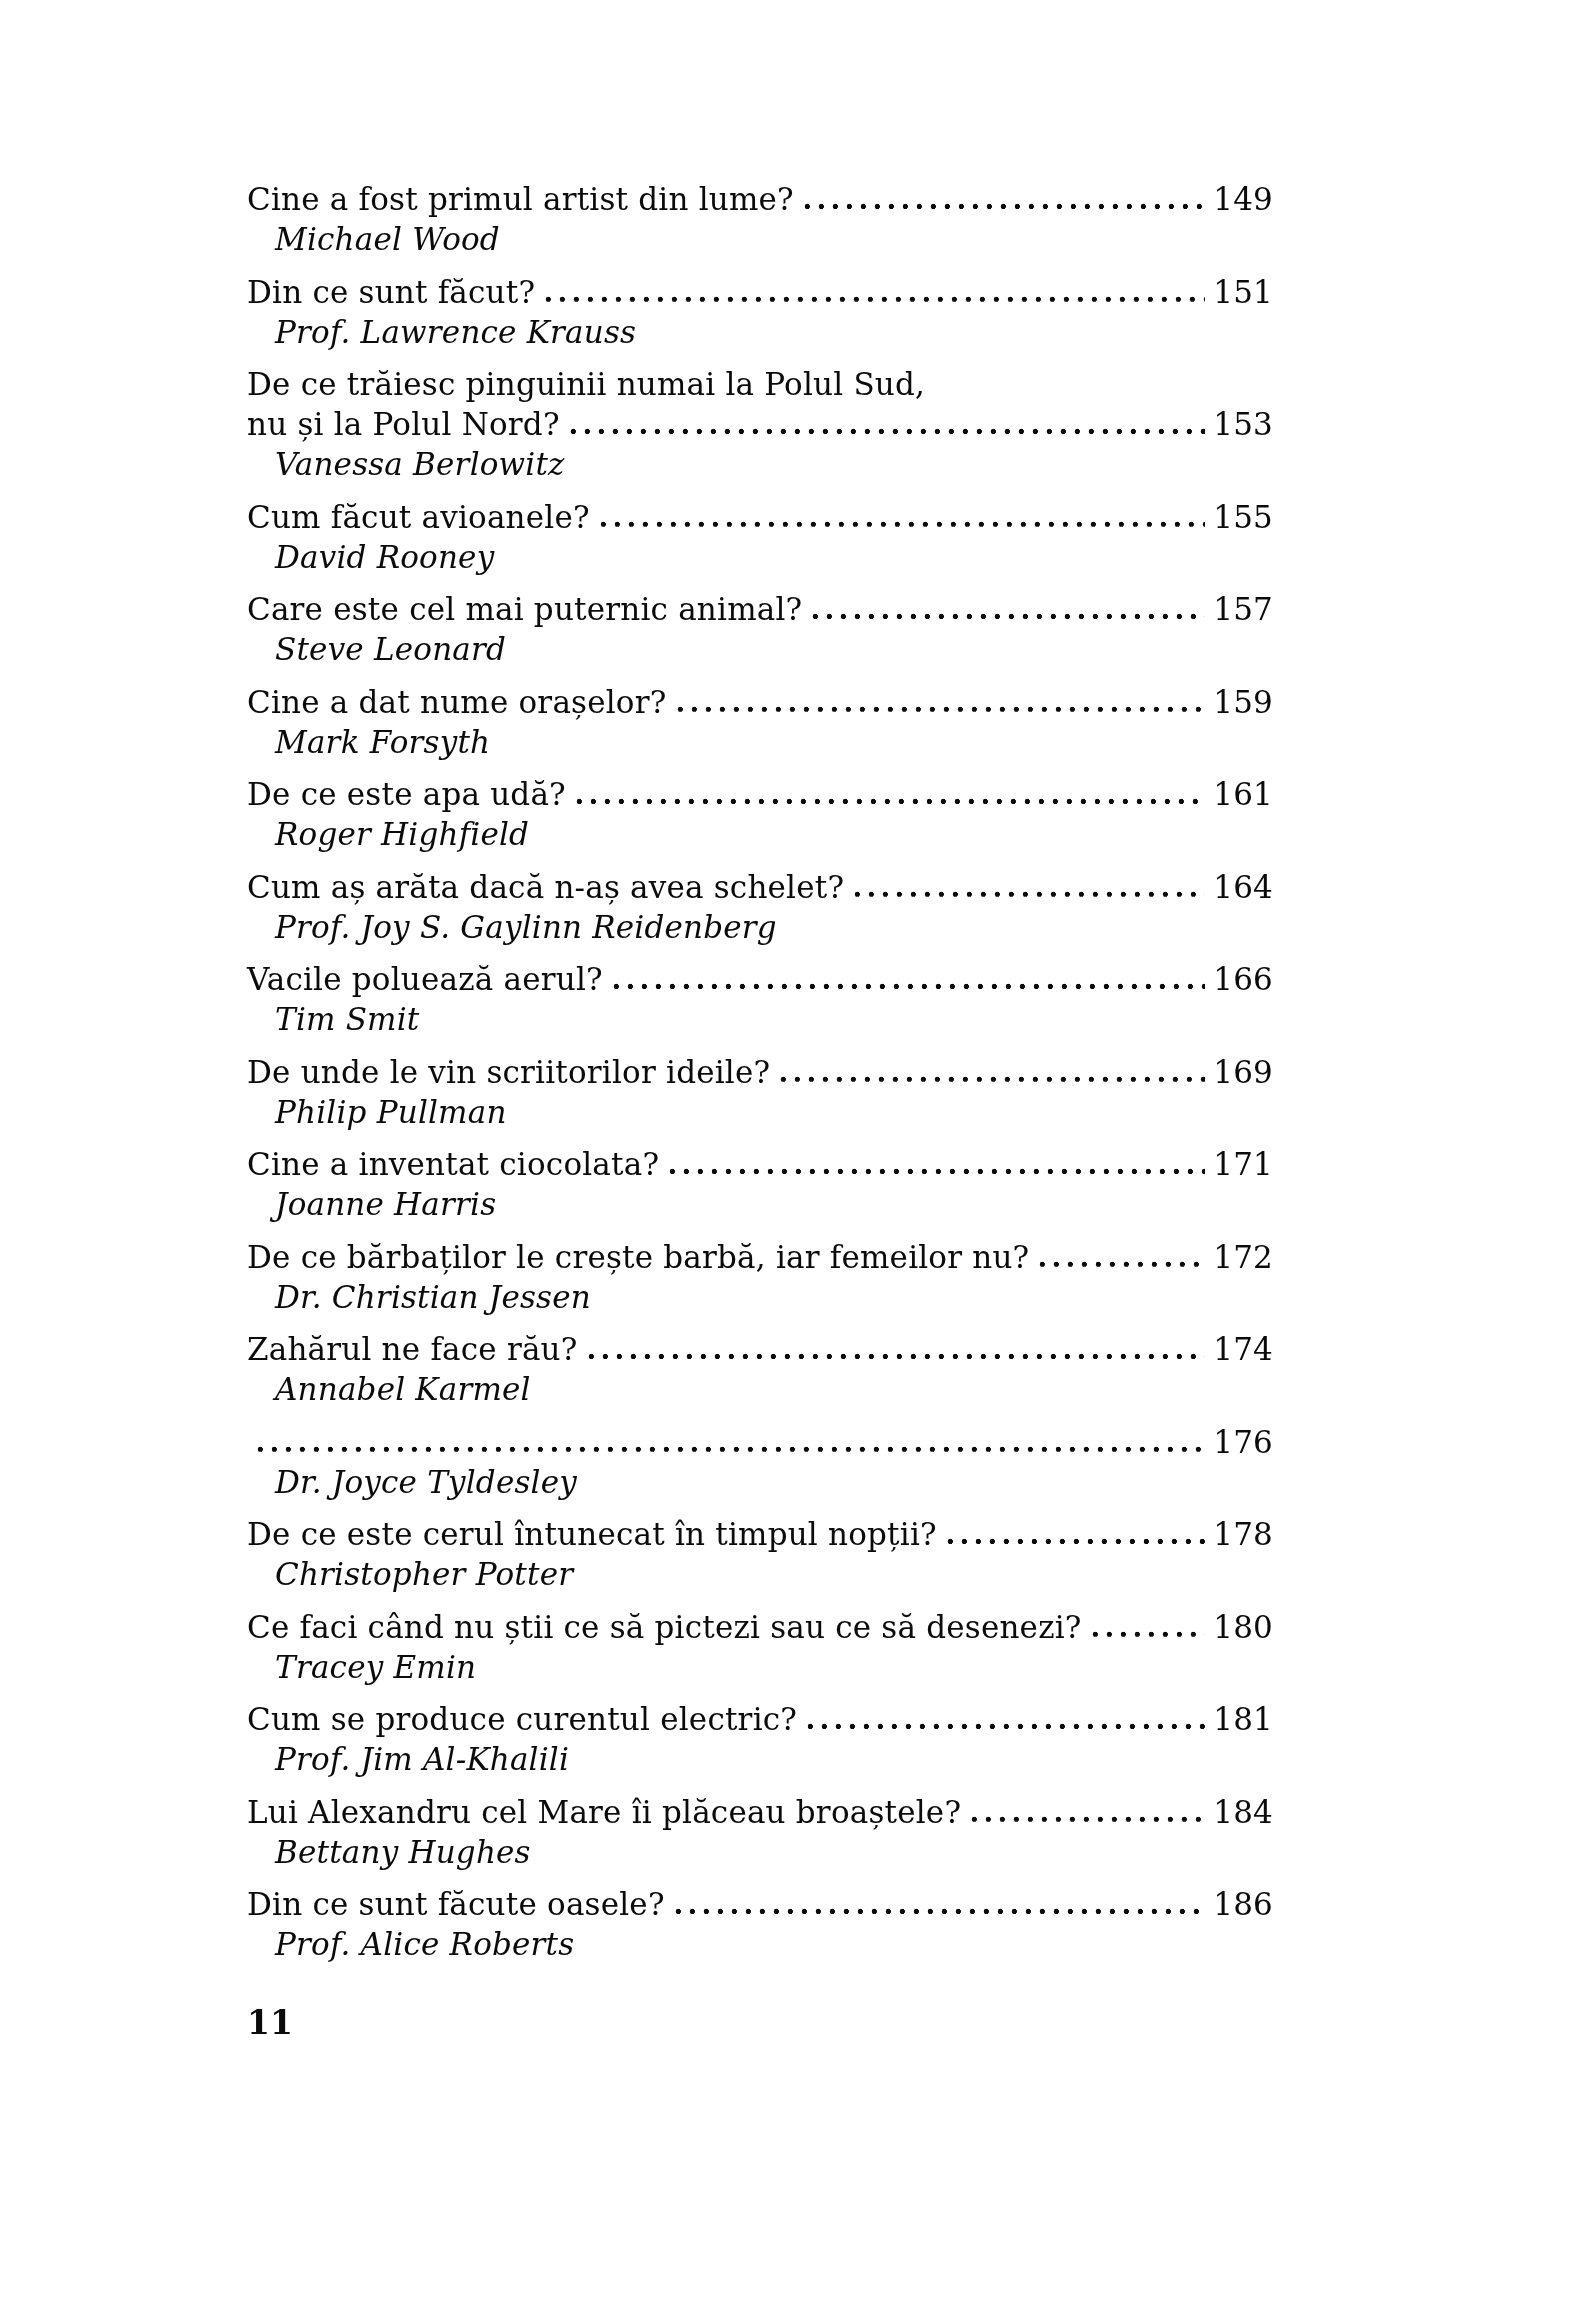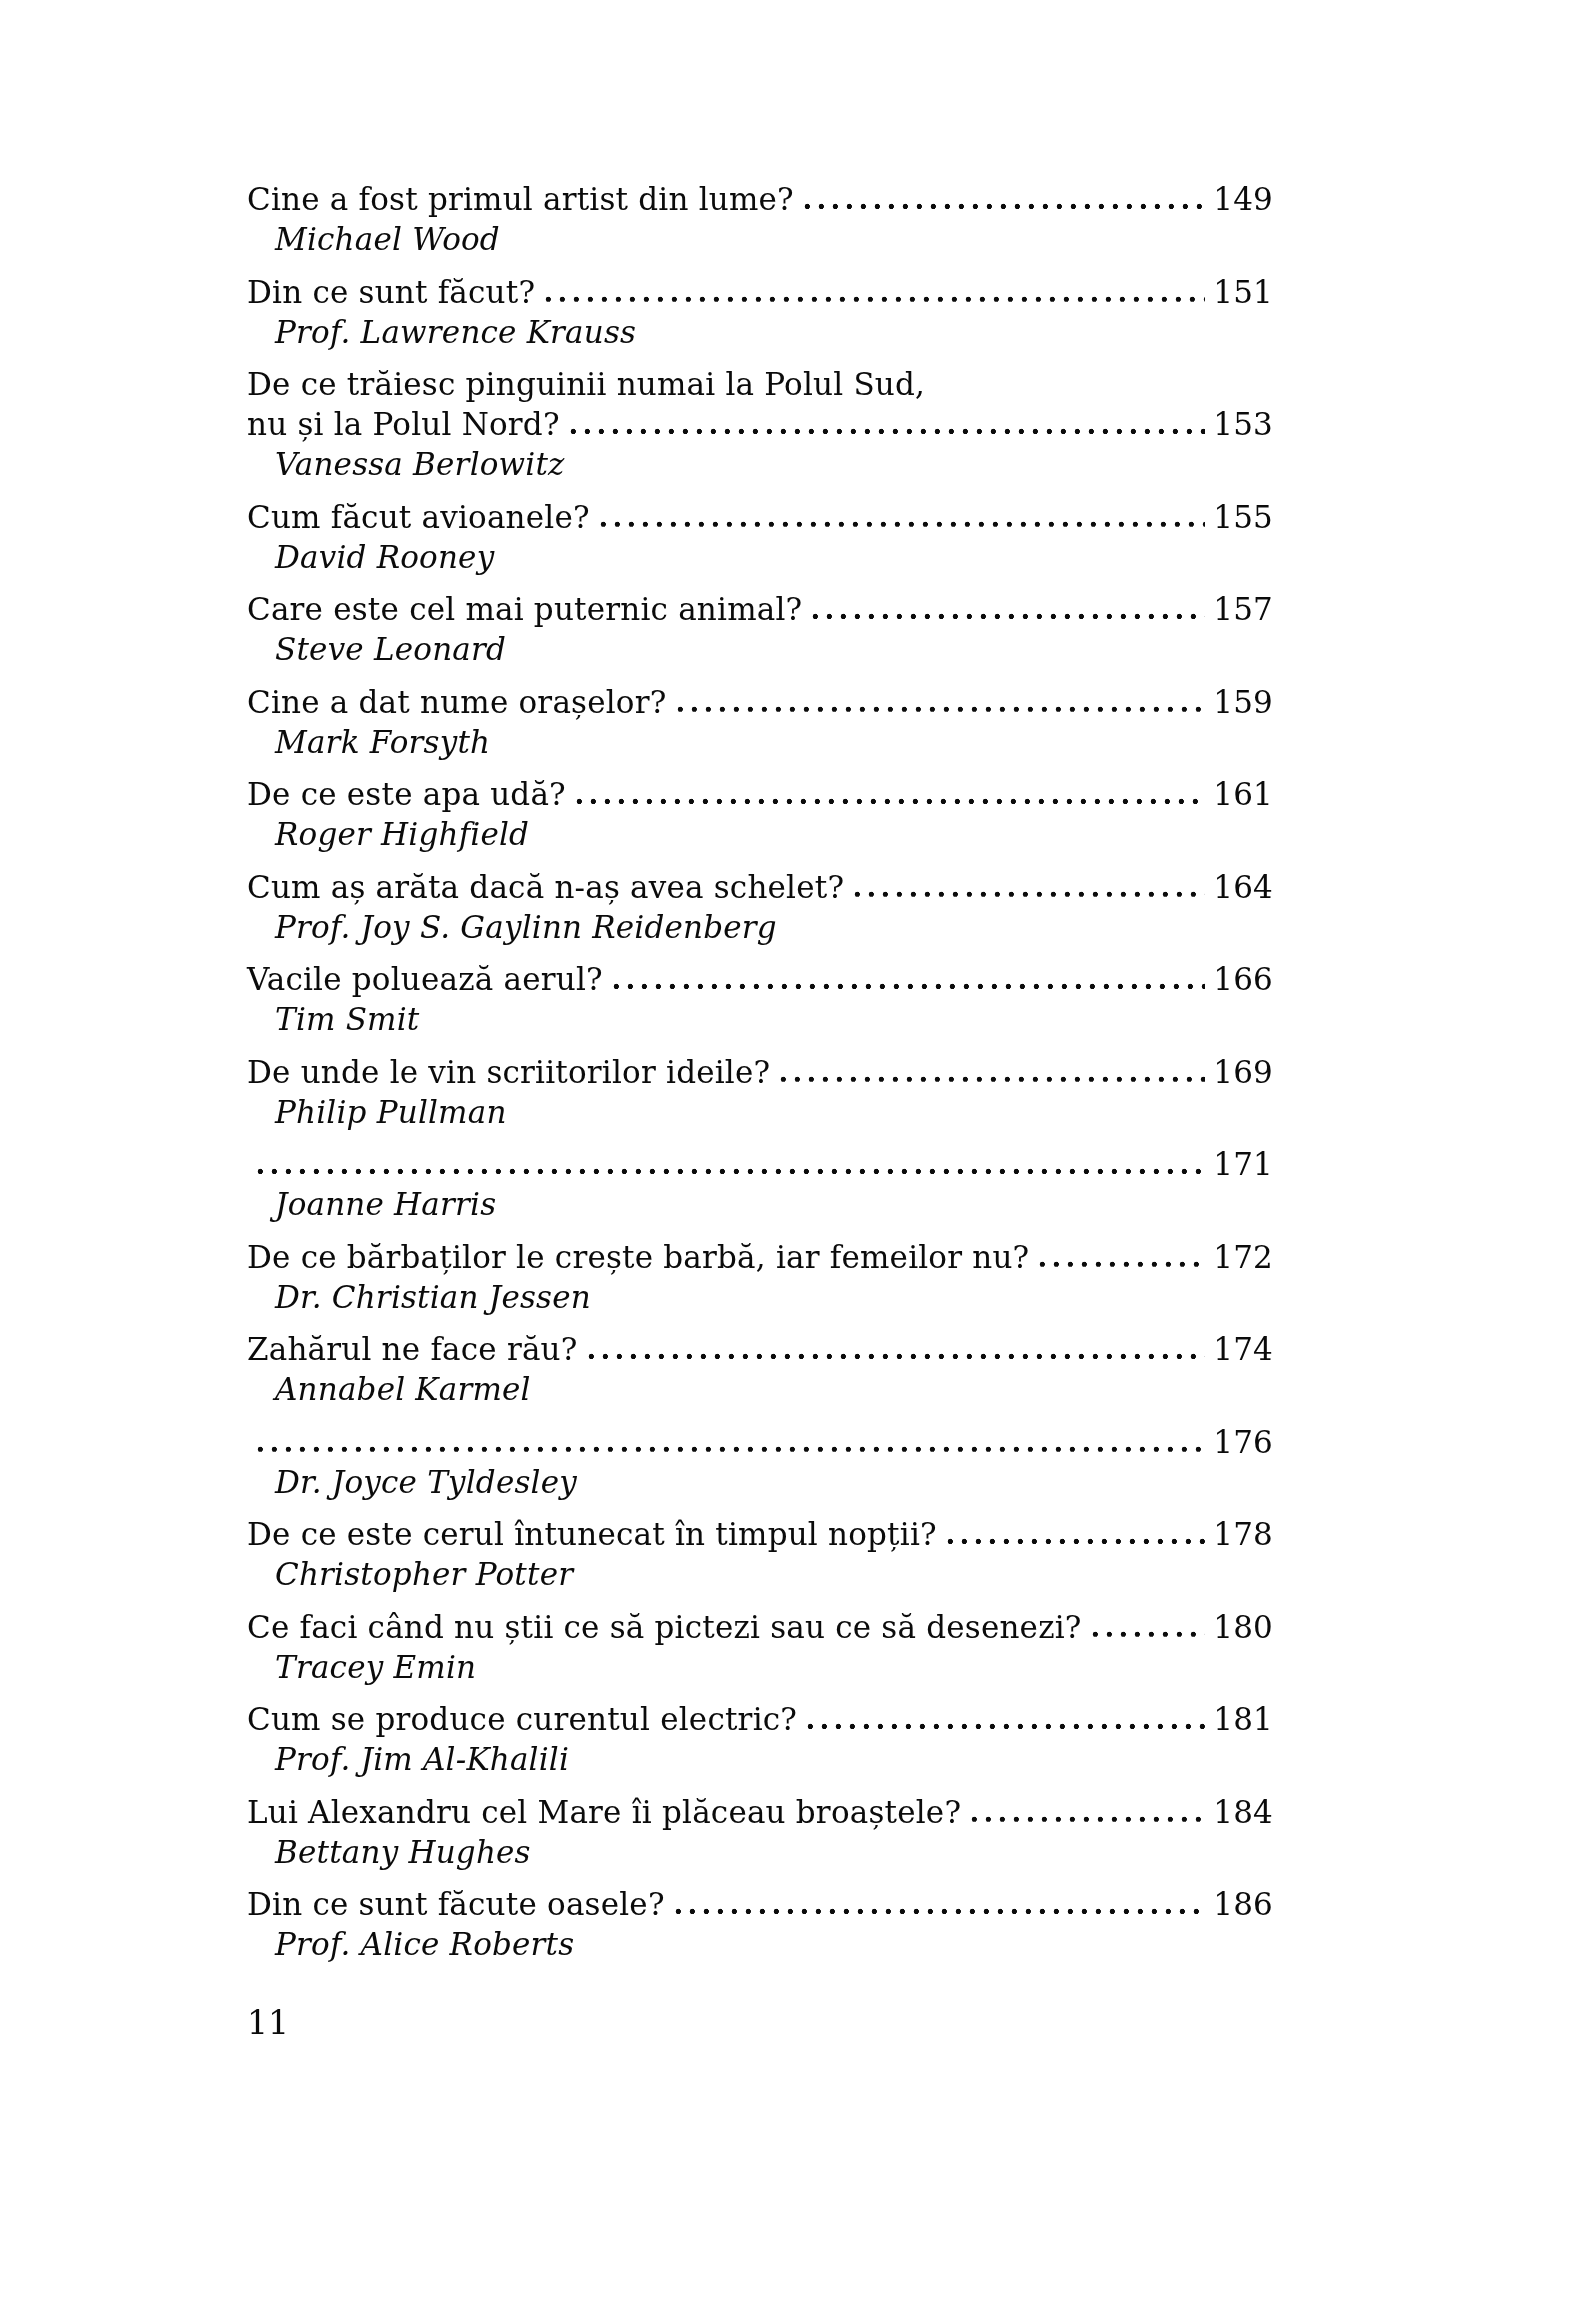--- a/index.html
+++ b/index.html
@@ -65,21 +65,21 @@
   .author {
     font-style: italic;
     margin-left: 28px;
   }
   .folio {
     position: absolute;
     left: 247px;
     top: 2003px;
     font-size: 33px;
     line-height: 40px;
-    font-weight: normal;
+    font-weight: bold;
   }
 </style>
 </head>
 <body>
 
 <div class="page">
   <div class="toc" id="toc">
       <div class="entry">
         <div class="title-line">
           <span class="title">Cine a fost primul artist din lume?</span>
@@ -156,20 +156,21 @@
       <div class="entry">
         <div class="title-line">
           <span class="title">De unde le vin scriitorilor ideile?</span>
           <span class="leader"></span>
           <span class="pagenum">169</span>
         </div>
         <div class="author">Philip Pullman</div>
       </div>
       <div class="entry">
         <div class="title-line">
+          <span class="title">Cine a inventat ciocolata?</span>
           <span class="leader"></span>
           <span class="pagenum">171</span>
         </div>
         <div class="author">Joanne Harris</div>
       </div>
       <div class="entry">
         <div class="title-line">
           <span class="title">De ce bărbaților le crește barbă, iar femeilor nu?</span>
           <span class="leader"></span>
           <span class="pagenum">172</span>

